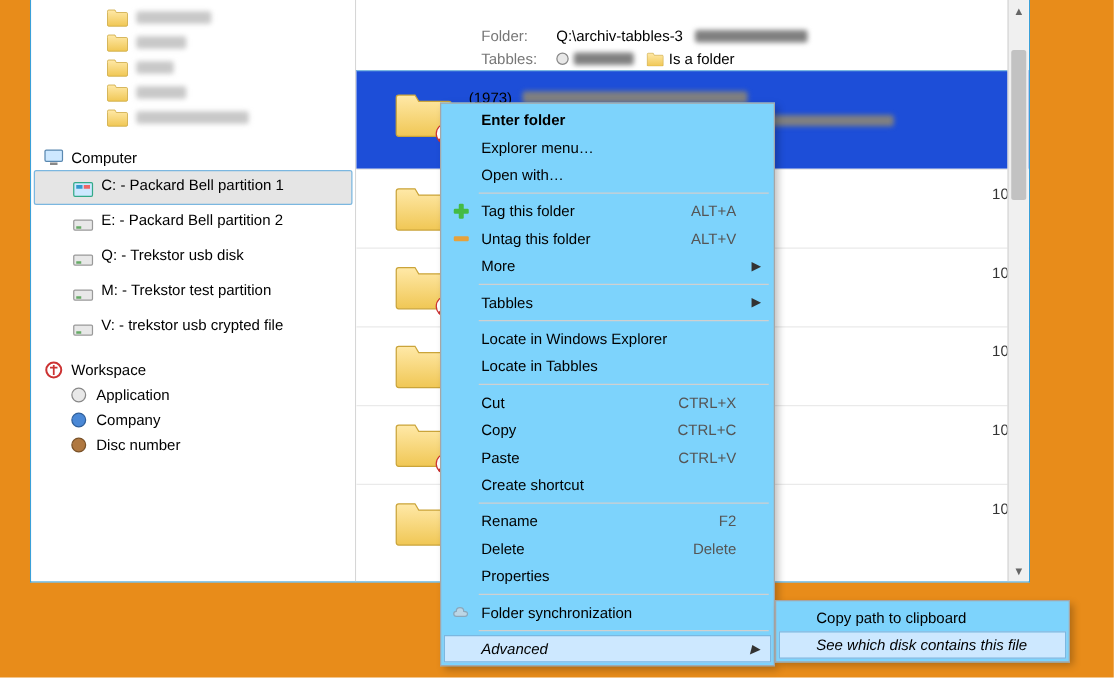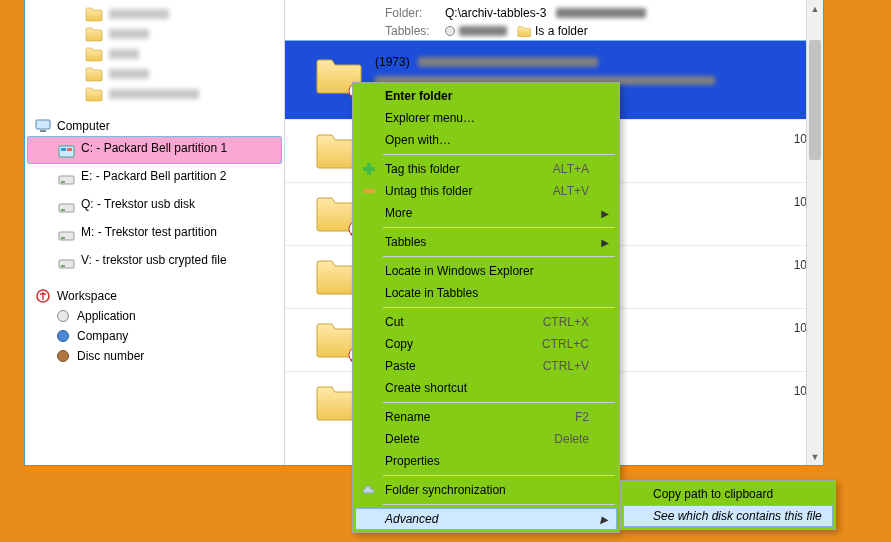--- a/index.html
+++ b/index.html
@@ -8,46 +8,46 @@
   .left-pane { width: 260px; border-right: 1px solid #d6d6d6; background: #fff; overflow: hidden; }
   .right-pane { flex: 1; background: #fff; overflow: hidden; position: relative; }
   .tree-folders { padding: 4px 0 8px 20px; }
   .tree-folders .folder-row { display: flex; align-items: center; height: 20px; gap: 6px; padding-left: 40px; }
   .tree-folders .folder-row svg { flex-shrink: 0; }
   .blur-text { display:inline-block; height:10px; background:#c8c8c8; border-radius:2px; filter:blur(2px); }
   .section-header { display:flex; align-items:center; gap:6px; padding:6px 6px 2px 10px; font-weight:400; color:#000; }
   .section-header svg { flex-shrink:0; }
   .drive-list { padding: 0 2px 6px 2px; }
   .drive-row { display:flex; align-items:flex-start; gap:6px; padding:4px 6px 4px 30px; border:1px solid transparent; border-radius:2px; line-height:1.25; }
-  .drive-row.selected { background:#f9a8d4; border-color:#7bb7e0; }
+  .drive-row.selected { background:#e5e5e5; border-color:#7bb7e0; }
   .drive-row svg { flex-shrink:0; margin-top:2px; }
   .ws-list { padding: 0 2px 6px 2px; }
   .ws-row { display:flex; align-items:center; gap:8px; padding:3px 6px 3px 30px; }
   .circle { width:12px; height:12px; border-radius:50%; border:1px solid #888; flex-shrink:0; }
   .circle.grey  { background:#e8e8e8; }
   .circle.blue  { background:#4a88d6; border-color:#2f5f9b; }
   .circle.brown { background:#b07840; border-color:#7a5228; }
   
-  .detail-header { padding: 4px 0 0 100px; }
+  .detail-header { padding: 4px 0 0 100px; margin-top: 16px; }
   .detail-line { display:flex; align-items:center; gap:10px; height:18px; }
   .detail-label { color:#777; width:50px; }
   .blur-dark { display:inline-block; height:10px; background:#808080; border-radius:2px; filter:blur(2px); }
   .folder-item { display:flex; align-items:flex-start; gap:12px; padding:10px 6px 10px 30px; border-top:1px solid #eaeaea; position:relative; }
   .folder-item.selected { background:#1d4ed8; border-color:#7bb7e0; }
   .folder-item .big-icon { width:48px; height:42px; flex-shrink:0; position:relative; }
   .folder-item .meta { flex:1; }
   .folder-item .title-row { display:flex; align-items:center; gap:8px; margin-bottom:2px; }
   .folder-item .date { position:absolute; right:6px; top:12px; color:#333; }
   .scrollbar { position:absolute; right:0; top:0; bottom:0; width:17px; background:#f0f0f0; border-left:1px solid #d6d6d6; }
   .scrollbar .thumb { position:absolute; left:2px; right:2px; top:40px; height:120px; background:#c2c2c2; border-radius:2px; }
   .scrollbar .arrow { position:absolute; left:0; right:0; height:17px; display:flex; align-items:center; justify-content:center; color:#666; font-size:9px; }
   .scrollbar .arrow.up { top:0; }
   .scrollbar .arrow.down { bottom:0; }
   
-  .ctx-menu { position:absolute; background:#84cc16; border:1px solid #a6a6a6; box-shadow:3px 3px 6px rgba(0,0,0,.25); padding:2px; z-index:20; }
+  .ctx-menu { position:absolute; background:#7dd3fc; border:1px solid #a6a6a6; box-shadow:3px 3px 6px rgba(0,0,0,.25); padding:2px; z-index:20; }
   .ctx-menu .mi { display:flex; align-items:center; height:22px; padding:0 28px 0 30px; position:relative; white-space:nowrap; cursor:default; }
   .ctx-menu .mi.highlight { background:#cde8ff; border:1px solid #7bb7e0; padding:0 27px 0 29px; height:22px;font-style:italic; }
   .ctx-menu .sep { height:1px; background:#d0d0d0; margin:3px 2px 3px 28px; }
   .ctx-menu .mi .shortcut { position:absolute; right:28px; color:#555; }
   .ctx-menu .mi .arrow { position:absolute; right:8px; font-size:10px; color:#333; }
   .ctx-menu .mi .mi-icon { position:absolute; left:6px; width:16px; height:16px; display:flex; align-items:center; justify-content:center; }
   .bold { font-weight:600; }
   .pin-badge { position:absolute; right:-4px; bottom:-4px; }
 </style>
 </head>
@@ -369,20 +369,20 @@
       </span>
     <span>Folder synchronization</span>
   </div>
   <div class="sep"></div>
   <div class="mi highlight">
       <span>Advanced</span>
       <span class="arrow">▶</span>
     </div>
 </div>
 
-<div class="ctx-menu" style="left:620px; top:480px; width:216px">
+<div class="ctx-menu" style="left:620px; top:480px; width:236px">
   <div class="mi">
       <span>Copy path to clipboard</span>
     </div>
   <div class="mi highlight">
       <span>See which disk contains this file</span>
     </div>
 </div>
 
 </body></html>

